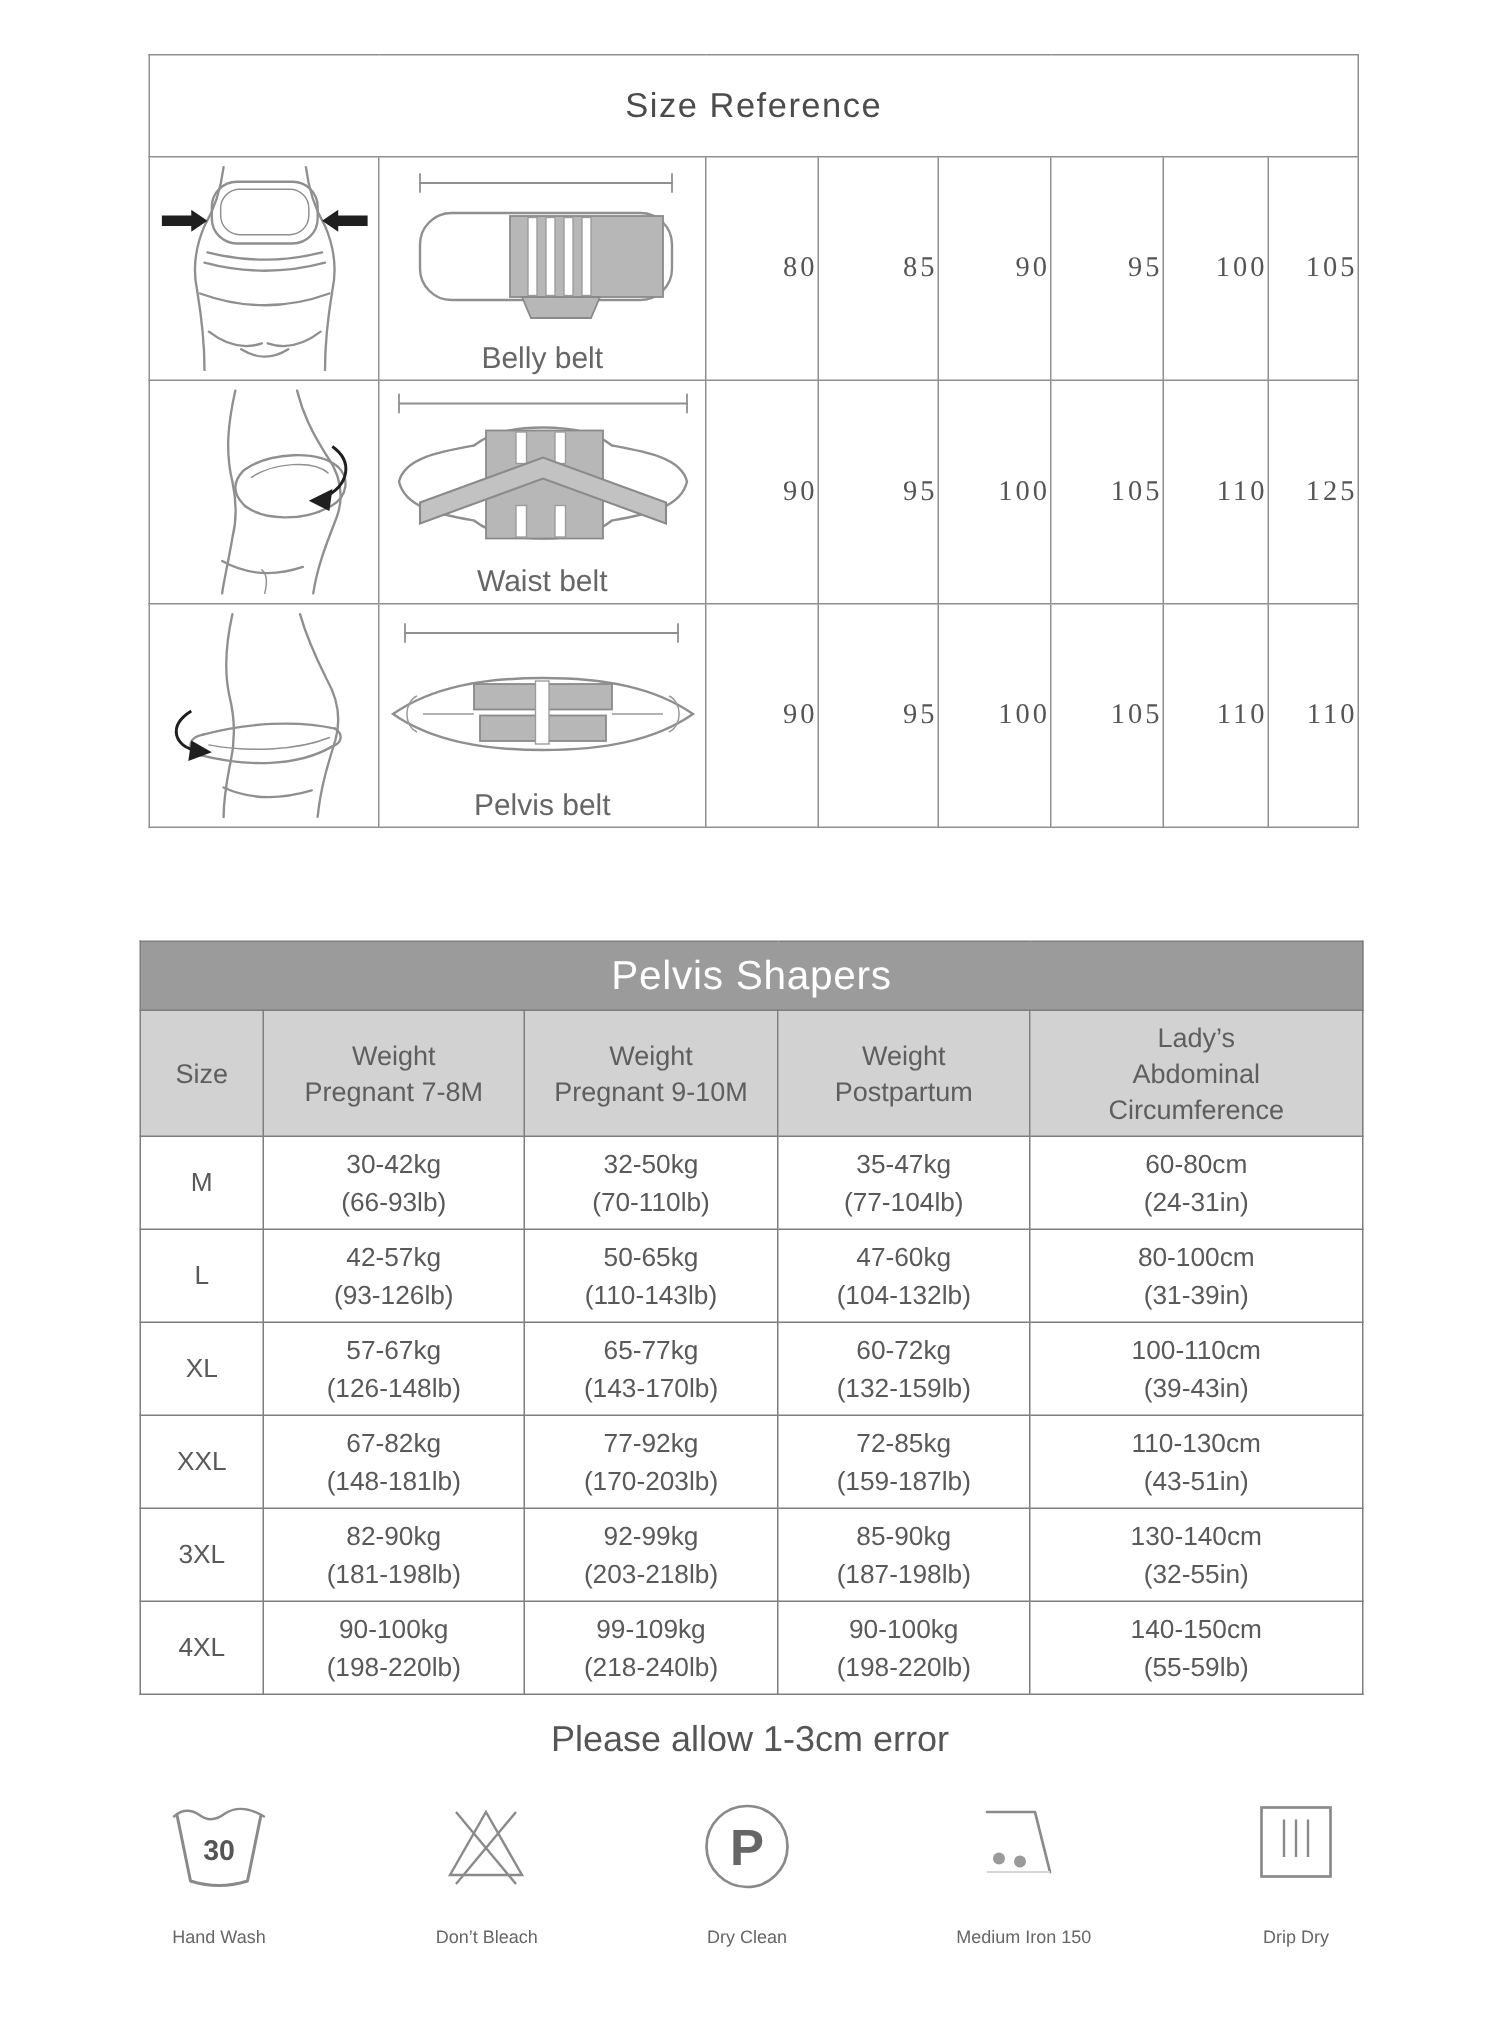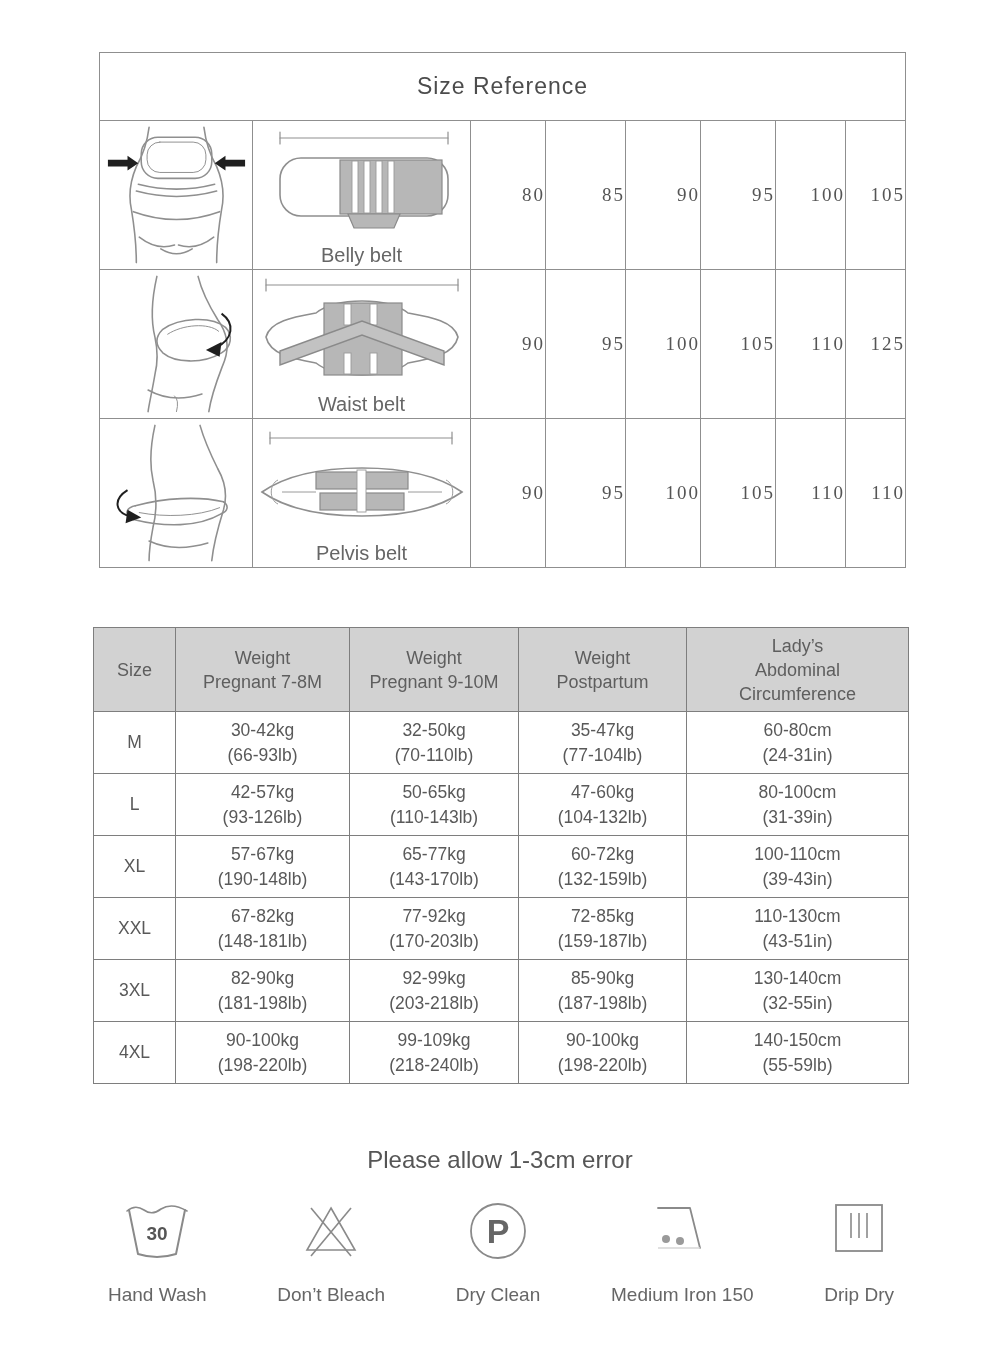--- a/index.html
+++ b/index.html
@@ -1,20 +1,20 @@
 <!DOCTYPE html>
 <html><head>
 <meta charset="utf-8">
 <style>
   html,body{margin:0;padding:0;background:#ffffff;}
   .page{position:relative;width:1000px;height:1352px;background:#fff;overflow:hidden;
         font-family:"Liberation Sans",sans-serif;color:#555;}
 
   
-  .t1{position:absolute;left:99px;top:52px;border-collapse:collapse;table-layout:fixed;width:806px;}
+  .t1{position:absolute;left:99px;top:36px;border-collapse:collapse;table-layout:fixed;width:806px;}
   .t1 td{border:1px solid #8f8f8f;text-align:center;vertical-align:middle;padding:0;}
   .t1 .title-cell{height:67px;font-size:23px;letter-spacing:1px;color:#4c4c4c;}
   .t1 .hdr-row td{height:37px;}
   .t1 .length-hdr{font-size:19px;color:#555;}
   .t1 .size-hdr{font-family:"Liberation Serif",serif;font-size:17px;color:#555;letter-spacing:1px;}
   .t1 .data-row td{height:148px;text-align:right;}
   .t1 .val{font-family:"Liberation Serif",serif;font-size:19px;letter-spacing:2px;color:#555;}
   .belt-cell{display:flex;flex-direction:column;align-items:center;justify-content:center;height:100%;}
   .belt-label{font-size:20px;color:#666;margin-top:2px;}
   .fig-cell{display:flex;align-items:center;justify-content:center;height:100%;}
@@ -26,21 +26,21 @@
   .t2 .subhdr td{height:83px;background:#d2d2d2;font-size:18px;color:#5e5e5e;line-height:24px;}
   .t2 .drow td{height:61px;font-size:17.5px;line-height:25px;}
 
   
   .note{position:absolute;left:0;top:1146px;width:1000px;text-align:center;
         font-size:24px;color:#555;}
   .care{position:absolute;left:108px;top:1198px;width:786px;display:flex;
         justify-content:space-between;align-items:flex-end;}
   .care-item{display:flex;flex-direction:column;align-items:center;}
   .care-iconbox{height:72px;display:flex;align-items:flex-start;justify-content:center;margin-bottom:14px;}
-  .care-label{font-size:19px;color:#666;white-space:nowrap;}
+  .care-label{font-size:12px;color:#666;white-space:nowrap;}
 
   svg{display:block;}
   .ln{stroke:#8f8f8f;stroke-width:1.6;fill:none;stroke-linecap:round;}
   .thin{stroke:#9a9a9a;stroke-width:1;fill:none;}
   .grayfill{fill:#b7b7b7;stroke:#8a8a8a;stroke-width:1.2;}
   .whitefill{fill:#ffffff;stroke:#9a9a9a;stroke-width:.9;}
   .blackfill{fill:#1f1f1f;stroke:none;}
   .careln{stroke:#8a8a8a;stroke-width:2;fill:none;stroke-linecap:round;stroke-linejoin:round;}
 </style>
 </head>
@@ -195,20 +195,23 @@
 
   <table class="t2">
     <colgroup>
       <col style="width:82px">
         <col style="width:174px">
         <col style="width:169px">
       <col style="width:168px">
         <col style="width:222px">
     </colgroup>
     <tbody>
+        <tr>
+      <td colspan="5" class="bar">Pelvis Shapers</td>
+    </tr>
     <tr class="subhdr">
       <td>Size</td>
       <td>
         <div>Weight</div>
         <div>Pregnant 7-8M</div>
       </td>
       <td>
         <div>Weight</div>
         <div>Pregnant 9-10M</div>
       </td>
@@ -258,21 +261,21 @@
           </td>
       <td>
             <div>80-100cm</div>
             <div>(31-39in)</div>
           </td>
     </tr>
     <tr class="drow">
       <td>XL</td>
       <td>
             <div>57-67kg</div>
-            <div>(190-148lb)</div>
+            <div>(126-148lb)</div>
           </td>
       <td>
             <div>65-77kg</div>
             <div>(143-170lb)</div>
           </td>
       <td>
             <div>60-72kg</div>
             <div>(132-159lb)</div>
           </td>
       <td>

